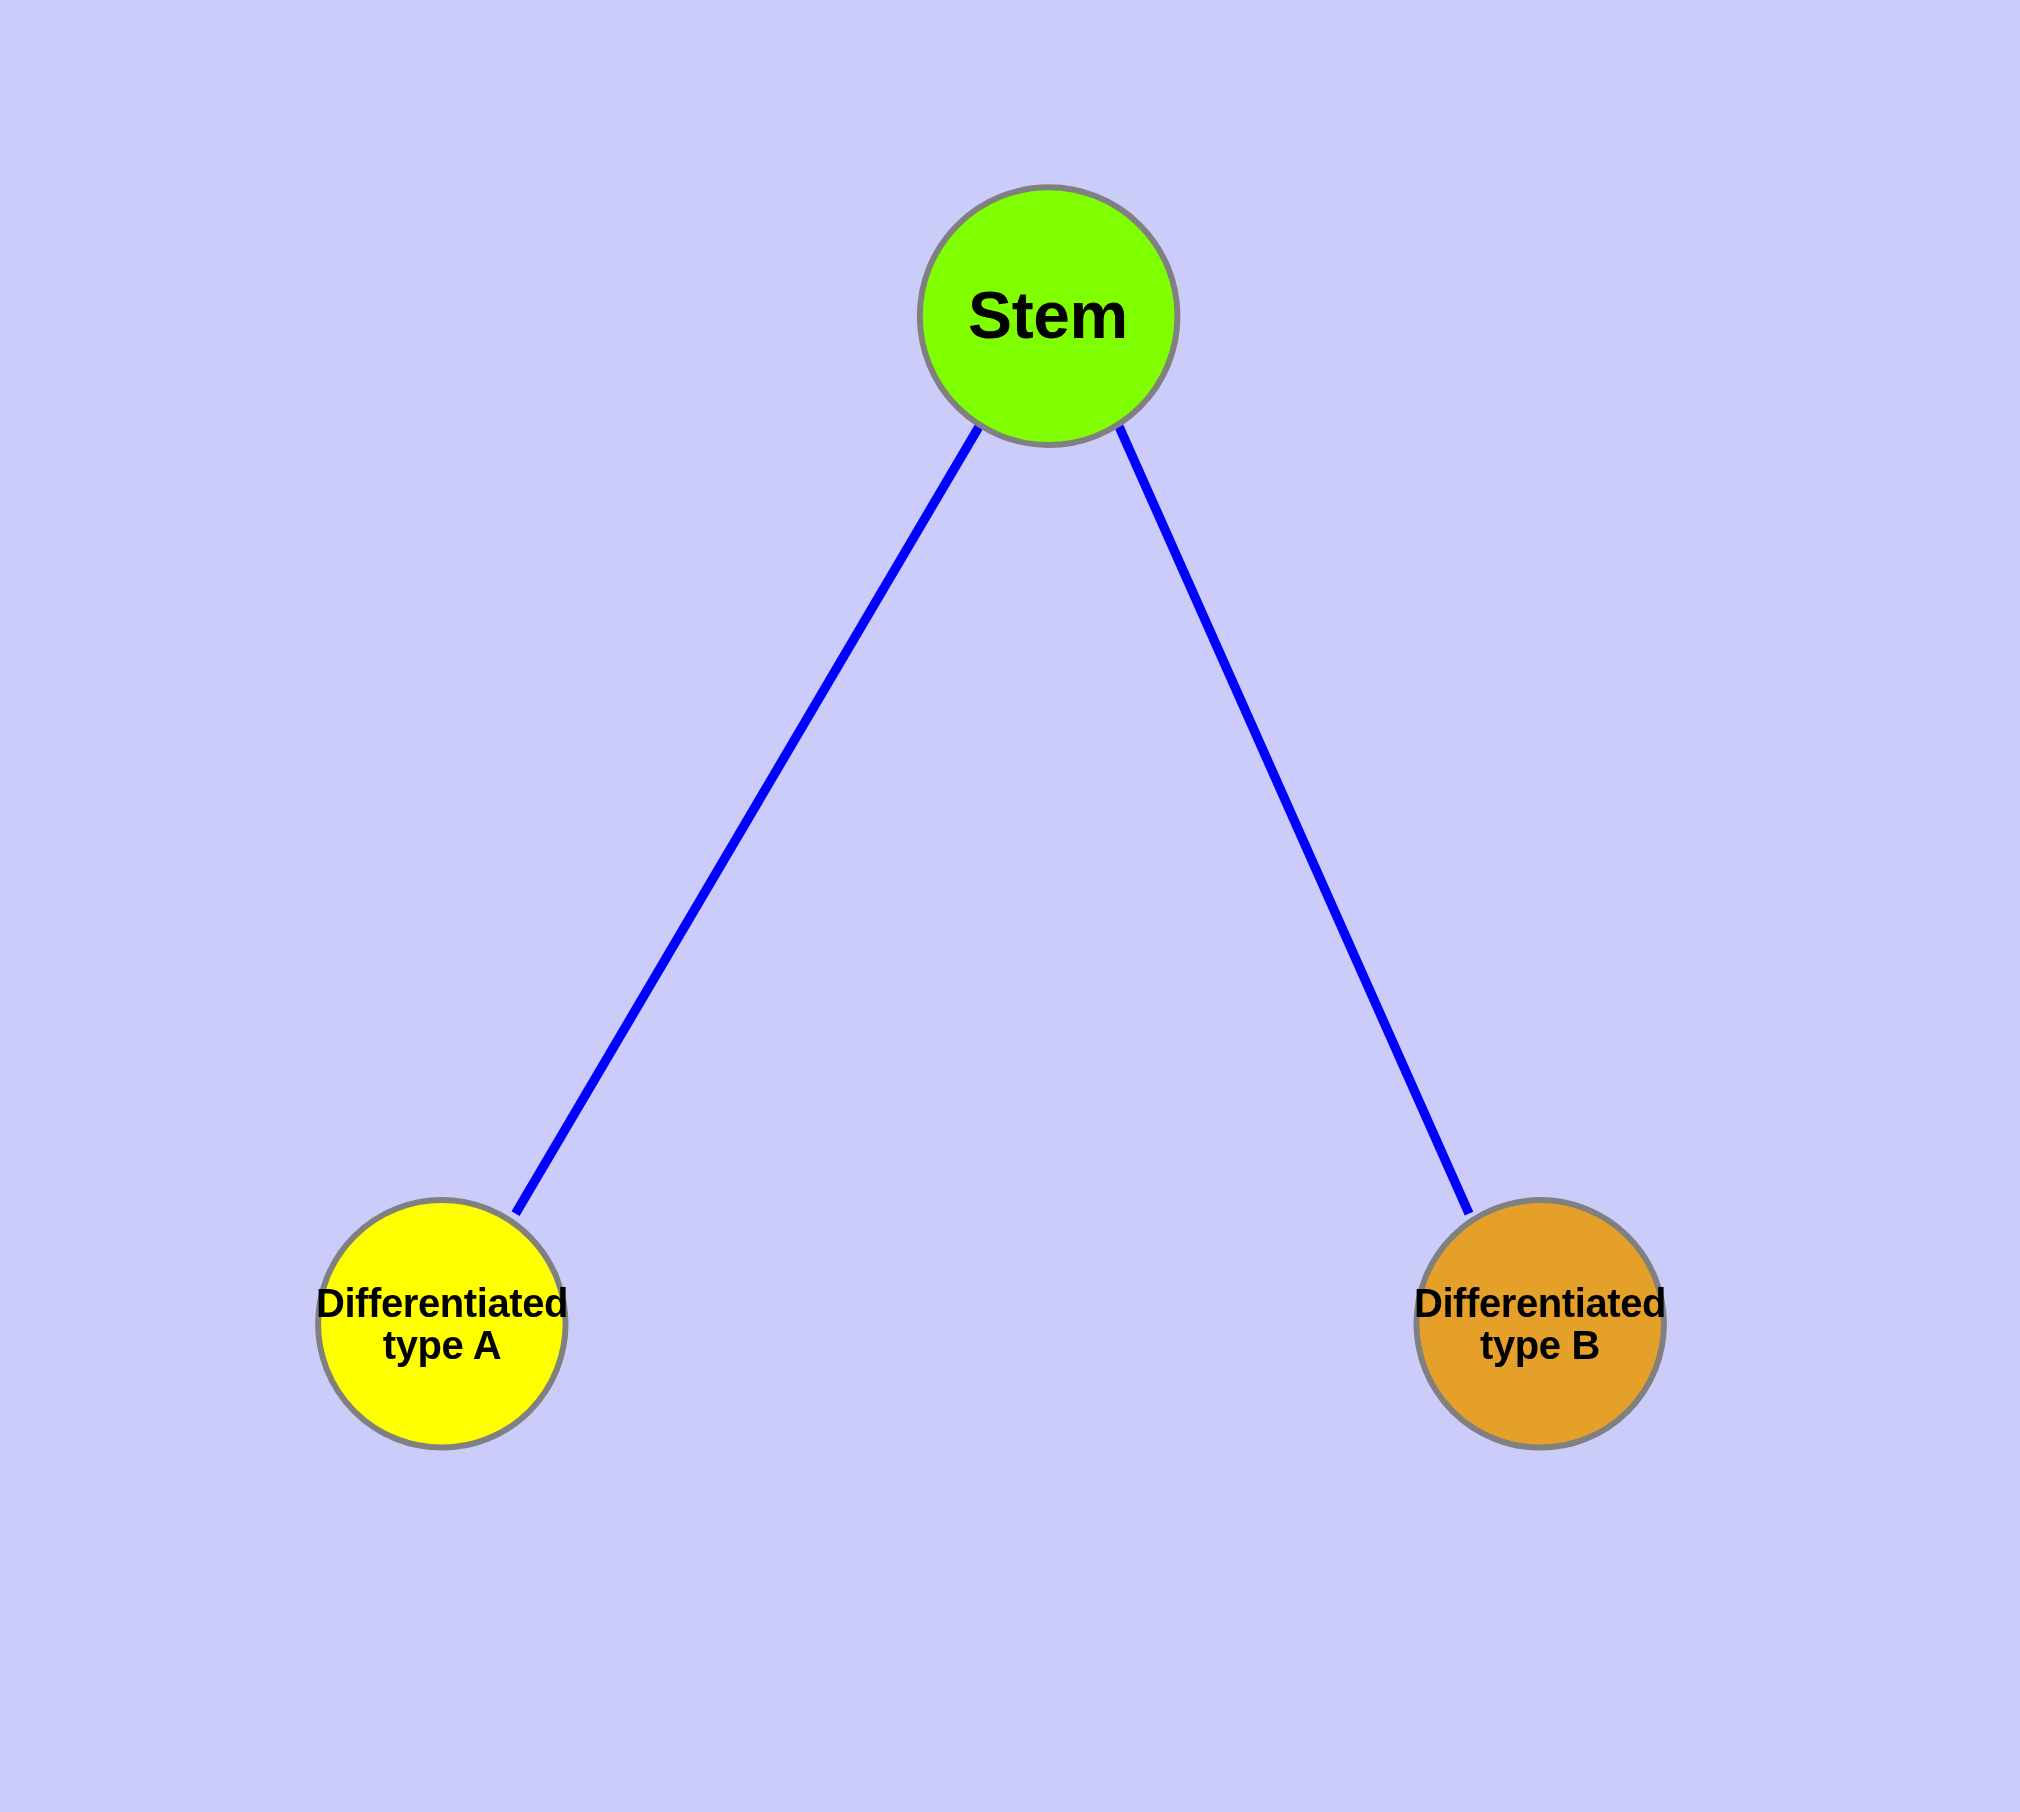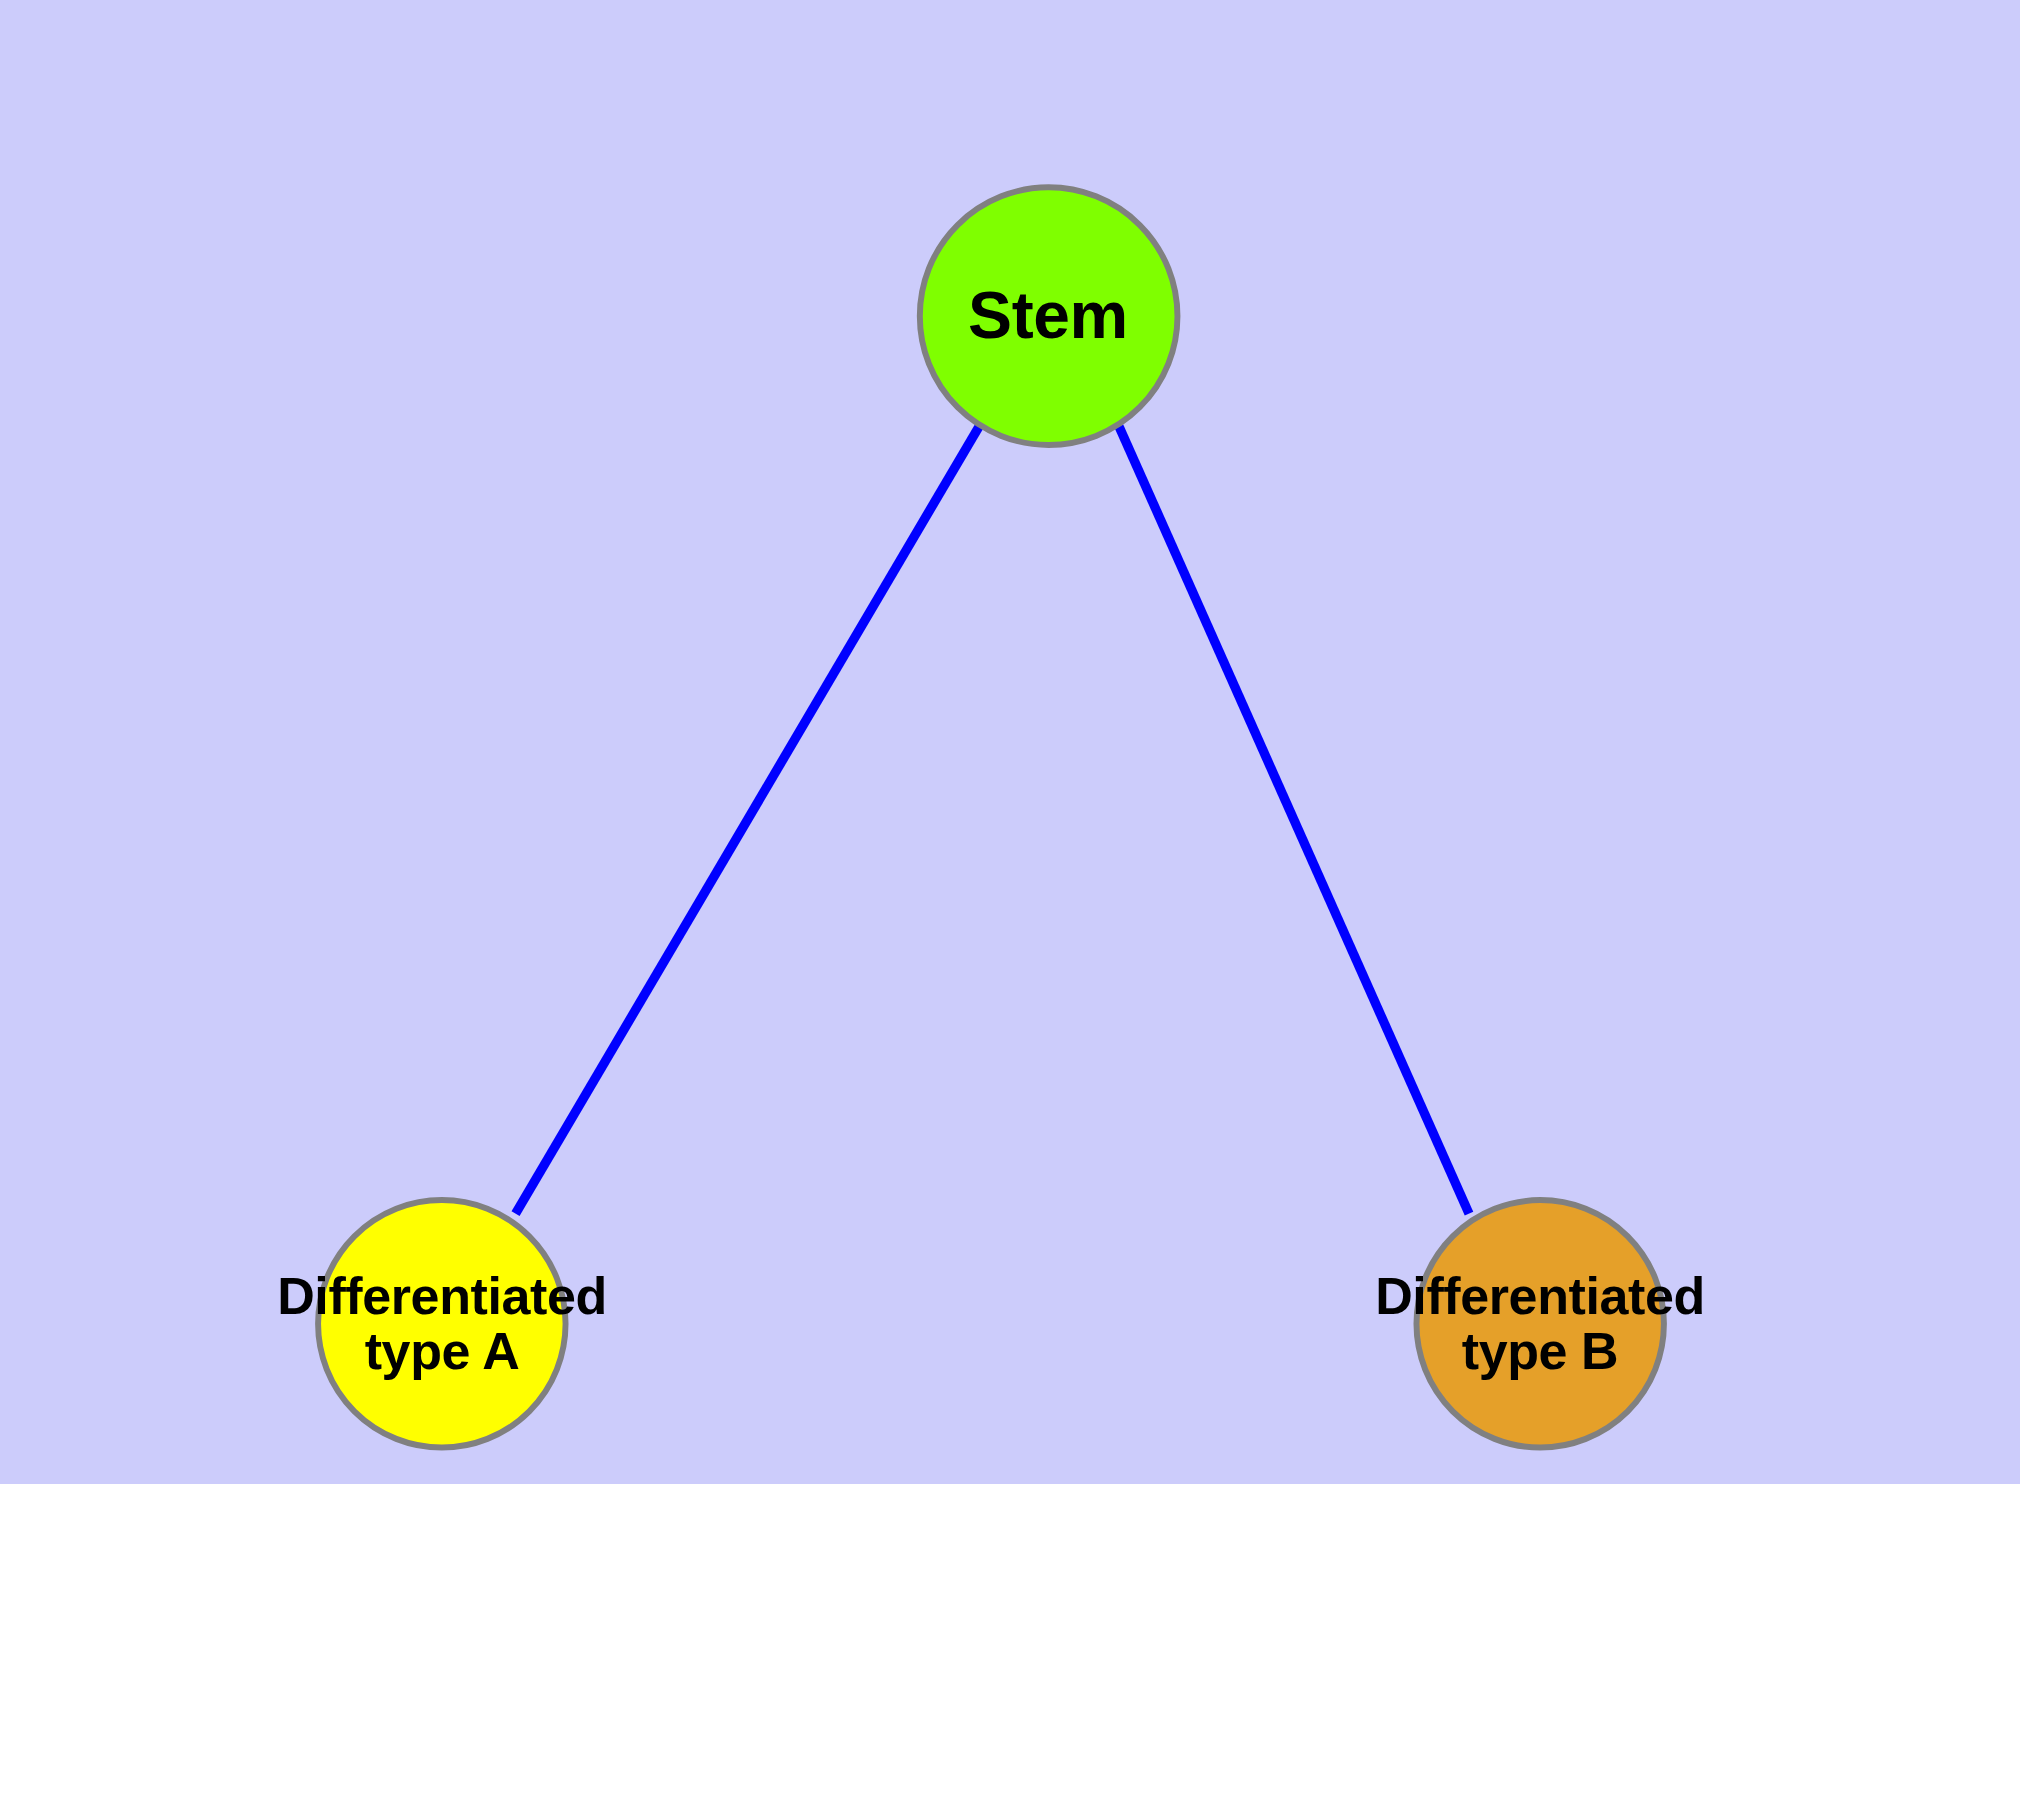--- a/index.html
+++ b/index.html
@@ -31,28 +31,28 @@
     white-space: pre;
     line-height: 1.06;
     pointer-events: none;
     transform: translate(-50%, -50%);
   }
   .label-stem {
     font-size: 66px;
     letter-spacing: -0.4px;
   }
   .label-diff {
-    font-size: 52px;
+    font-size: 40px;
     letter-spacing: -0.4px;
   }
 </style>
 </head>
 <body>
 
-<div id="canvas" style="width: 2021px; height: 1484px; background: rgb(204, 204, 251);">
+<div id="canvas" style="width: 2021px; height: 1812px; background: rgb(204, 204, 251);">
 
   <svg id="graph-svg" viewBox="0 0 2384 2138" xmlns="http://www.w3.org/2000/svg" style="width: 2021px; height: 1812px;">
 
     <rect id="bg-rect" x="0" y="0" width="2384" height="2138" fill="#ccccfb"></rect>
 
     <g id="edges-group">
       <line id="edge-0" x1="1155" y1="503" x2="608" y2="1432" stroke="#0000ff" stroke-width="11" stroke-linecap="butt"></line>
       <line id="edge-1" x1="1320" y1="503" x2="1733" y2="1432" stroke="#0000ff" stroke-width="11" stroke-linecap="butt"></line>
     </g>
 

